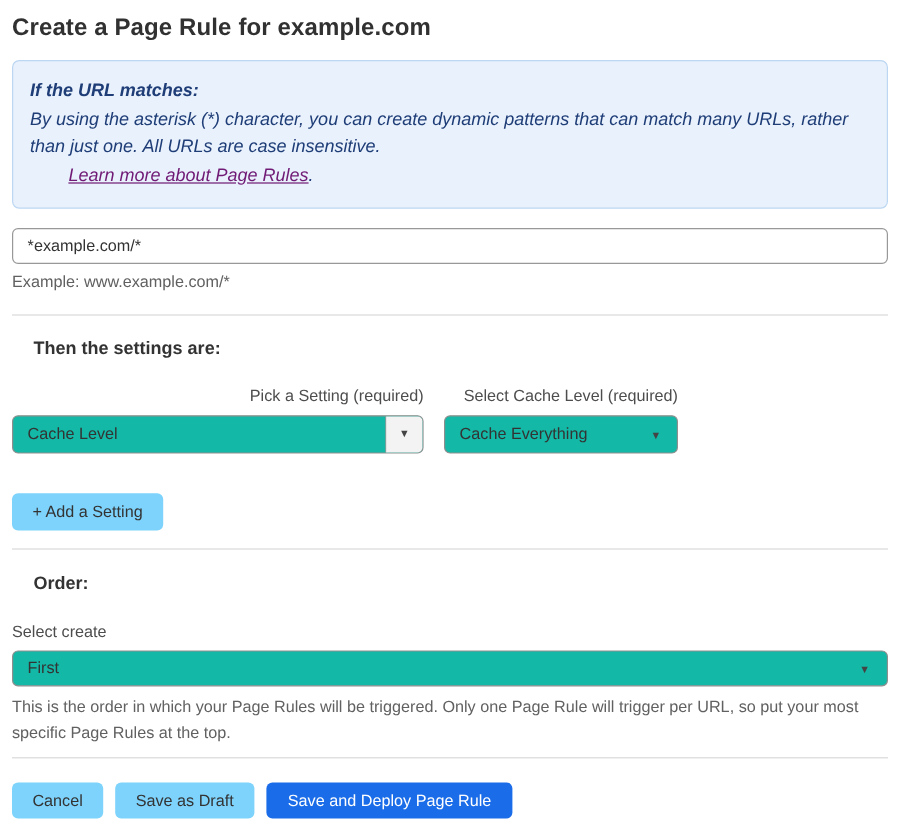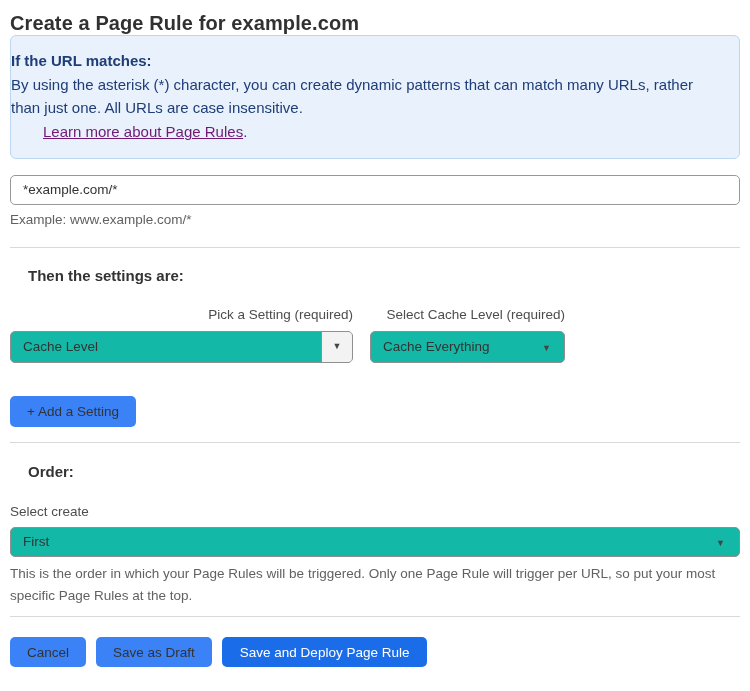--- a/index.html
+++ b/index.html
@@ -9,32 +9,34 @@
     font-family: "Liberation Sans", "DejaVu Sans", sans-serif;
     color: #333333;
   }
   .page { padding: 12px 10px 12px 10px; width: 750px; }
 
   .page-title {
     font-size: 20px;
     font-weight: bold;
     color: #313131;
     letter-spacing: 0.1px;
+    margin-bottom: 15px;
   }
 
   
   .info-box {
     background: #e8f1fc;
     border: 1px solid #bdd7f2;
     border-radius: 6px;
-    padding: 13px 18px 14px 0;
+    padding: 13px 18px 14px 14px;
     color: #1f3d77;
     font-size: 15px;
     line-height: 1.58;
     margin-bottom: 16px;
+    font-style: italic;
   }
   .info-box .info-heading { font-weight: bold; }
   .info-box a.info-link {
     color: #701a75;
     text-decoration: underline;
     cursor: pointer;
     margin-left: 32px;
   }
 
   .field-label {
@@ -124,21 +126,21 @@
   .btn {
     display: inline-block;
     border: none;
     border-radius: 5px;
     font-size: 13.5px;
     font-family: "Liberation Sans", "DejaVu Sans", sans-serif;
     cursor: pointer;
     line-height: 1;
   }
   .btn-gray {
-    background: #3b82f6;
+    background: #7dd3fc;
     color: #333333;
   }
   .btn-add {
     margin-top: 33px;
     padding: 0 17px;
     height: 31px;
   }
   .order-block { margin-top: 0; }
   .order-select-label { margin-top: 24px; }
 

